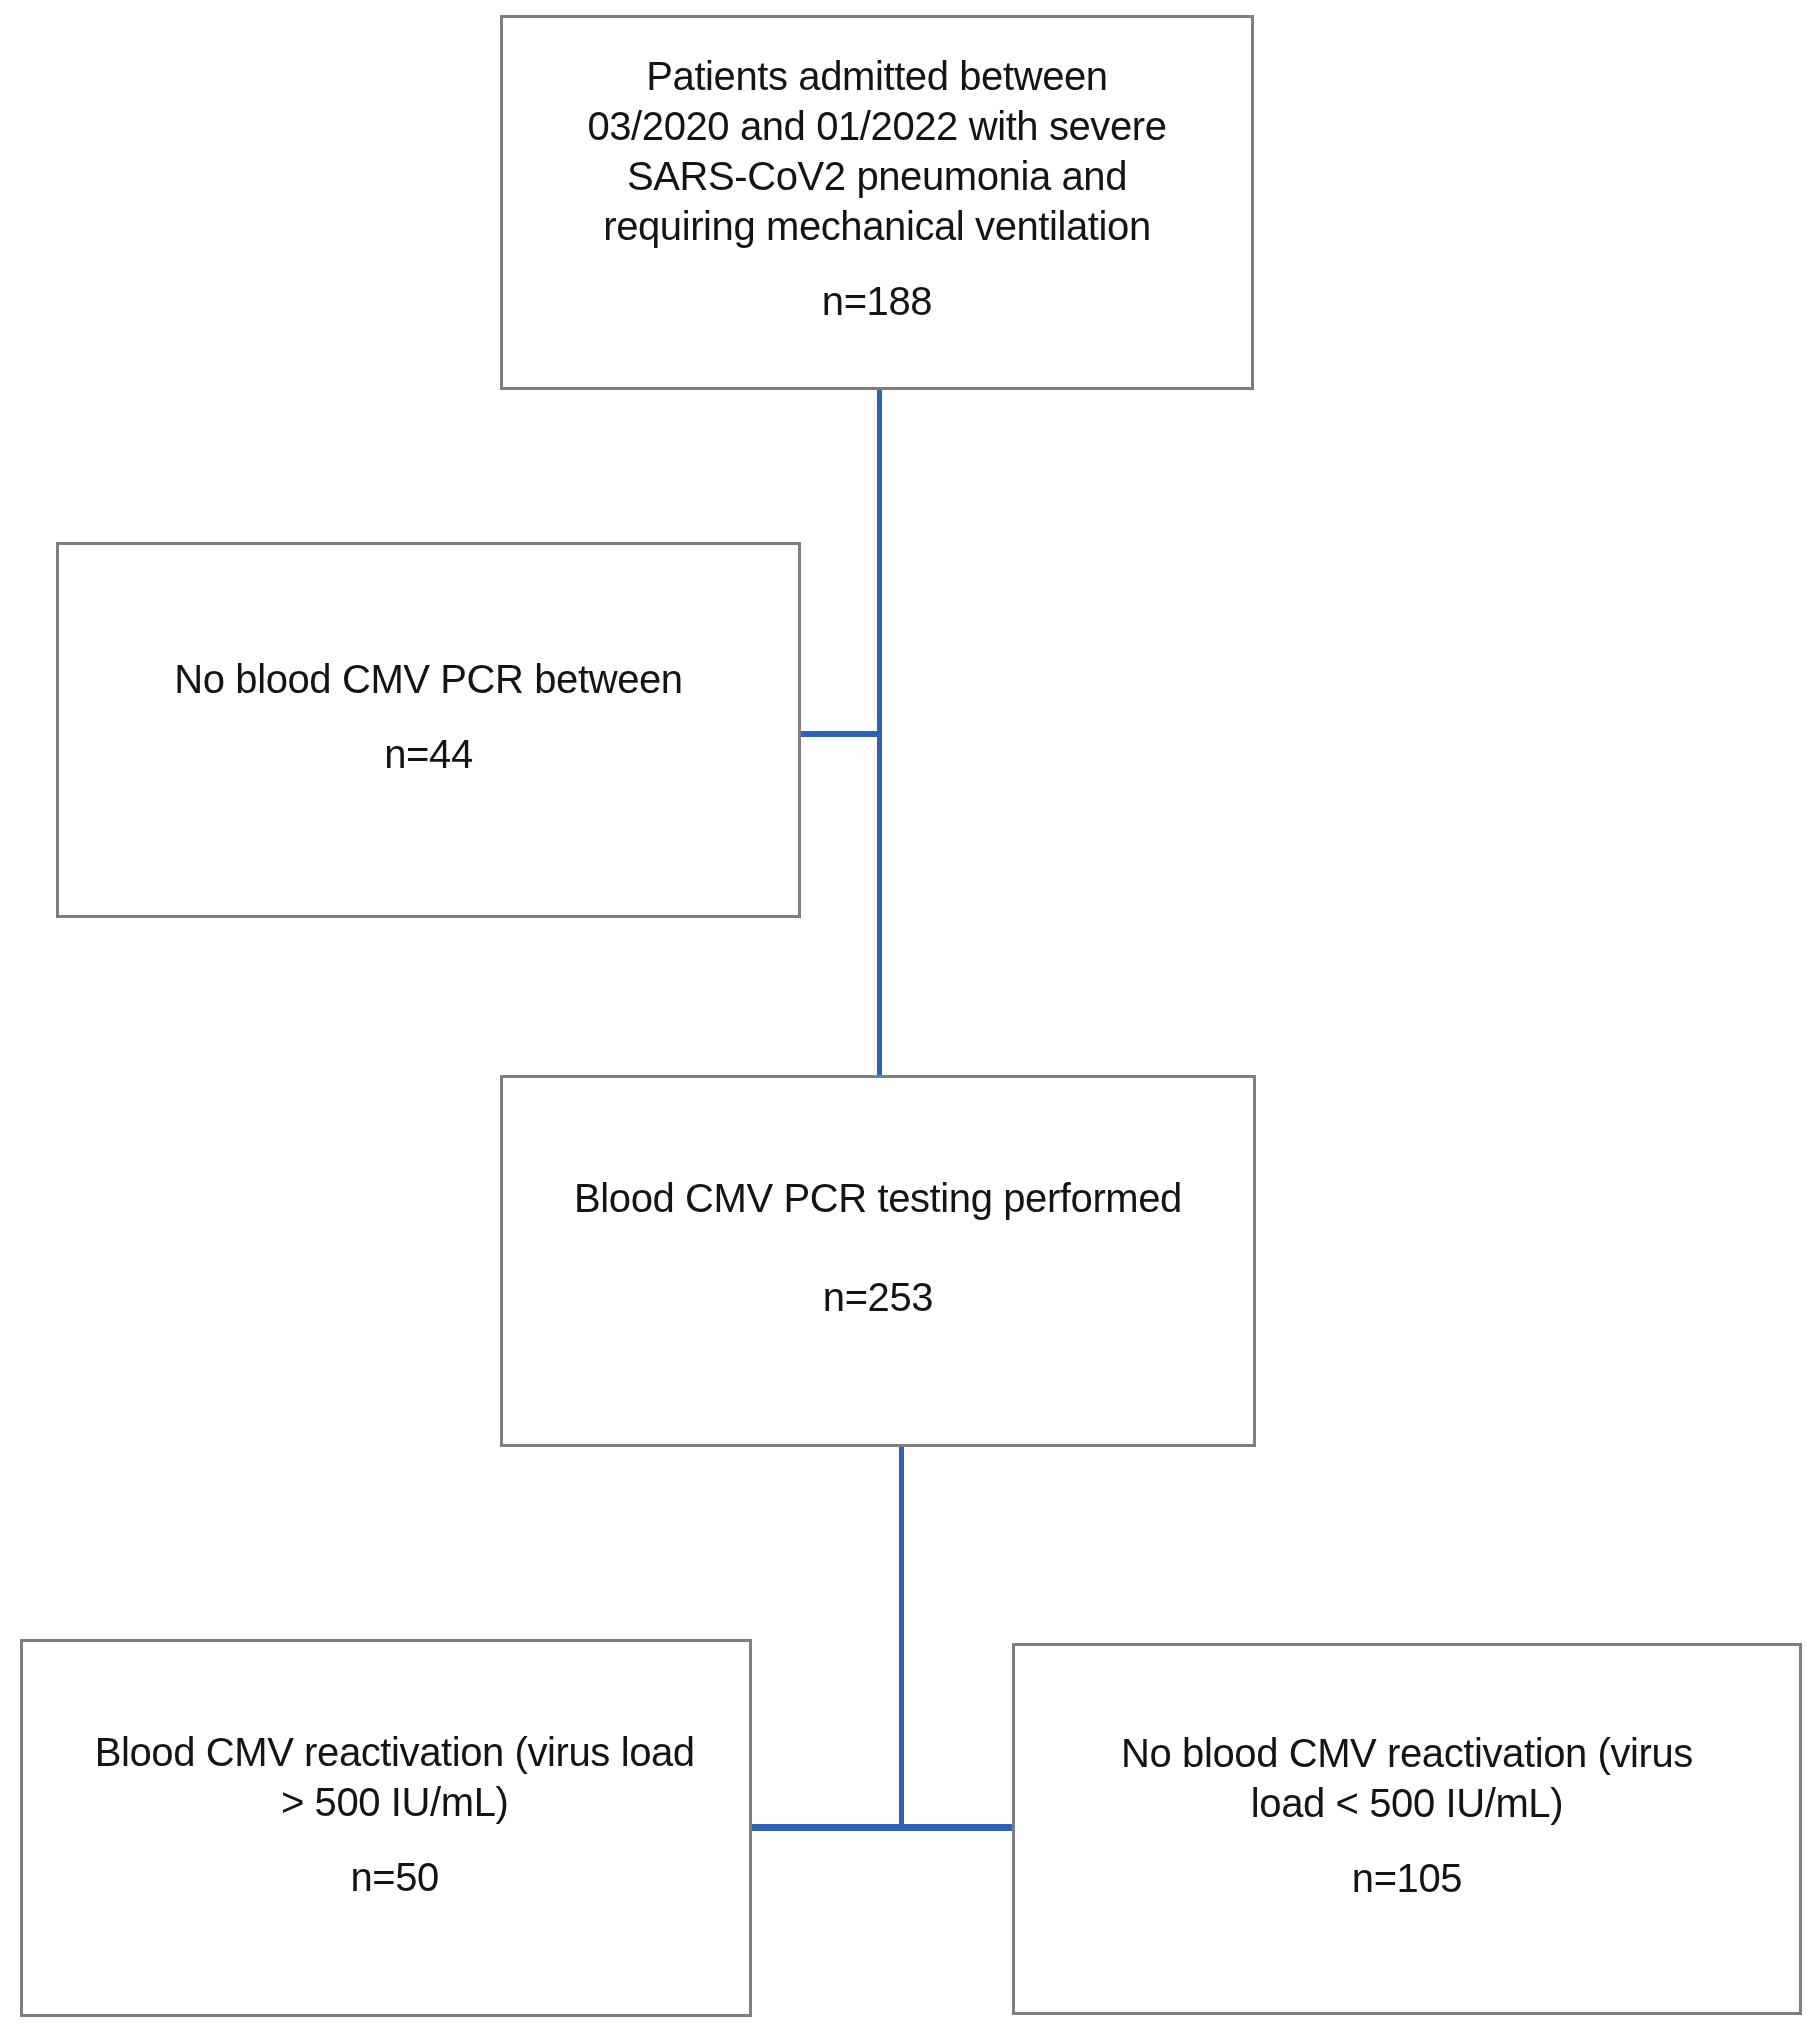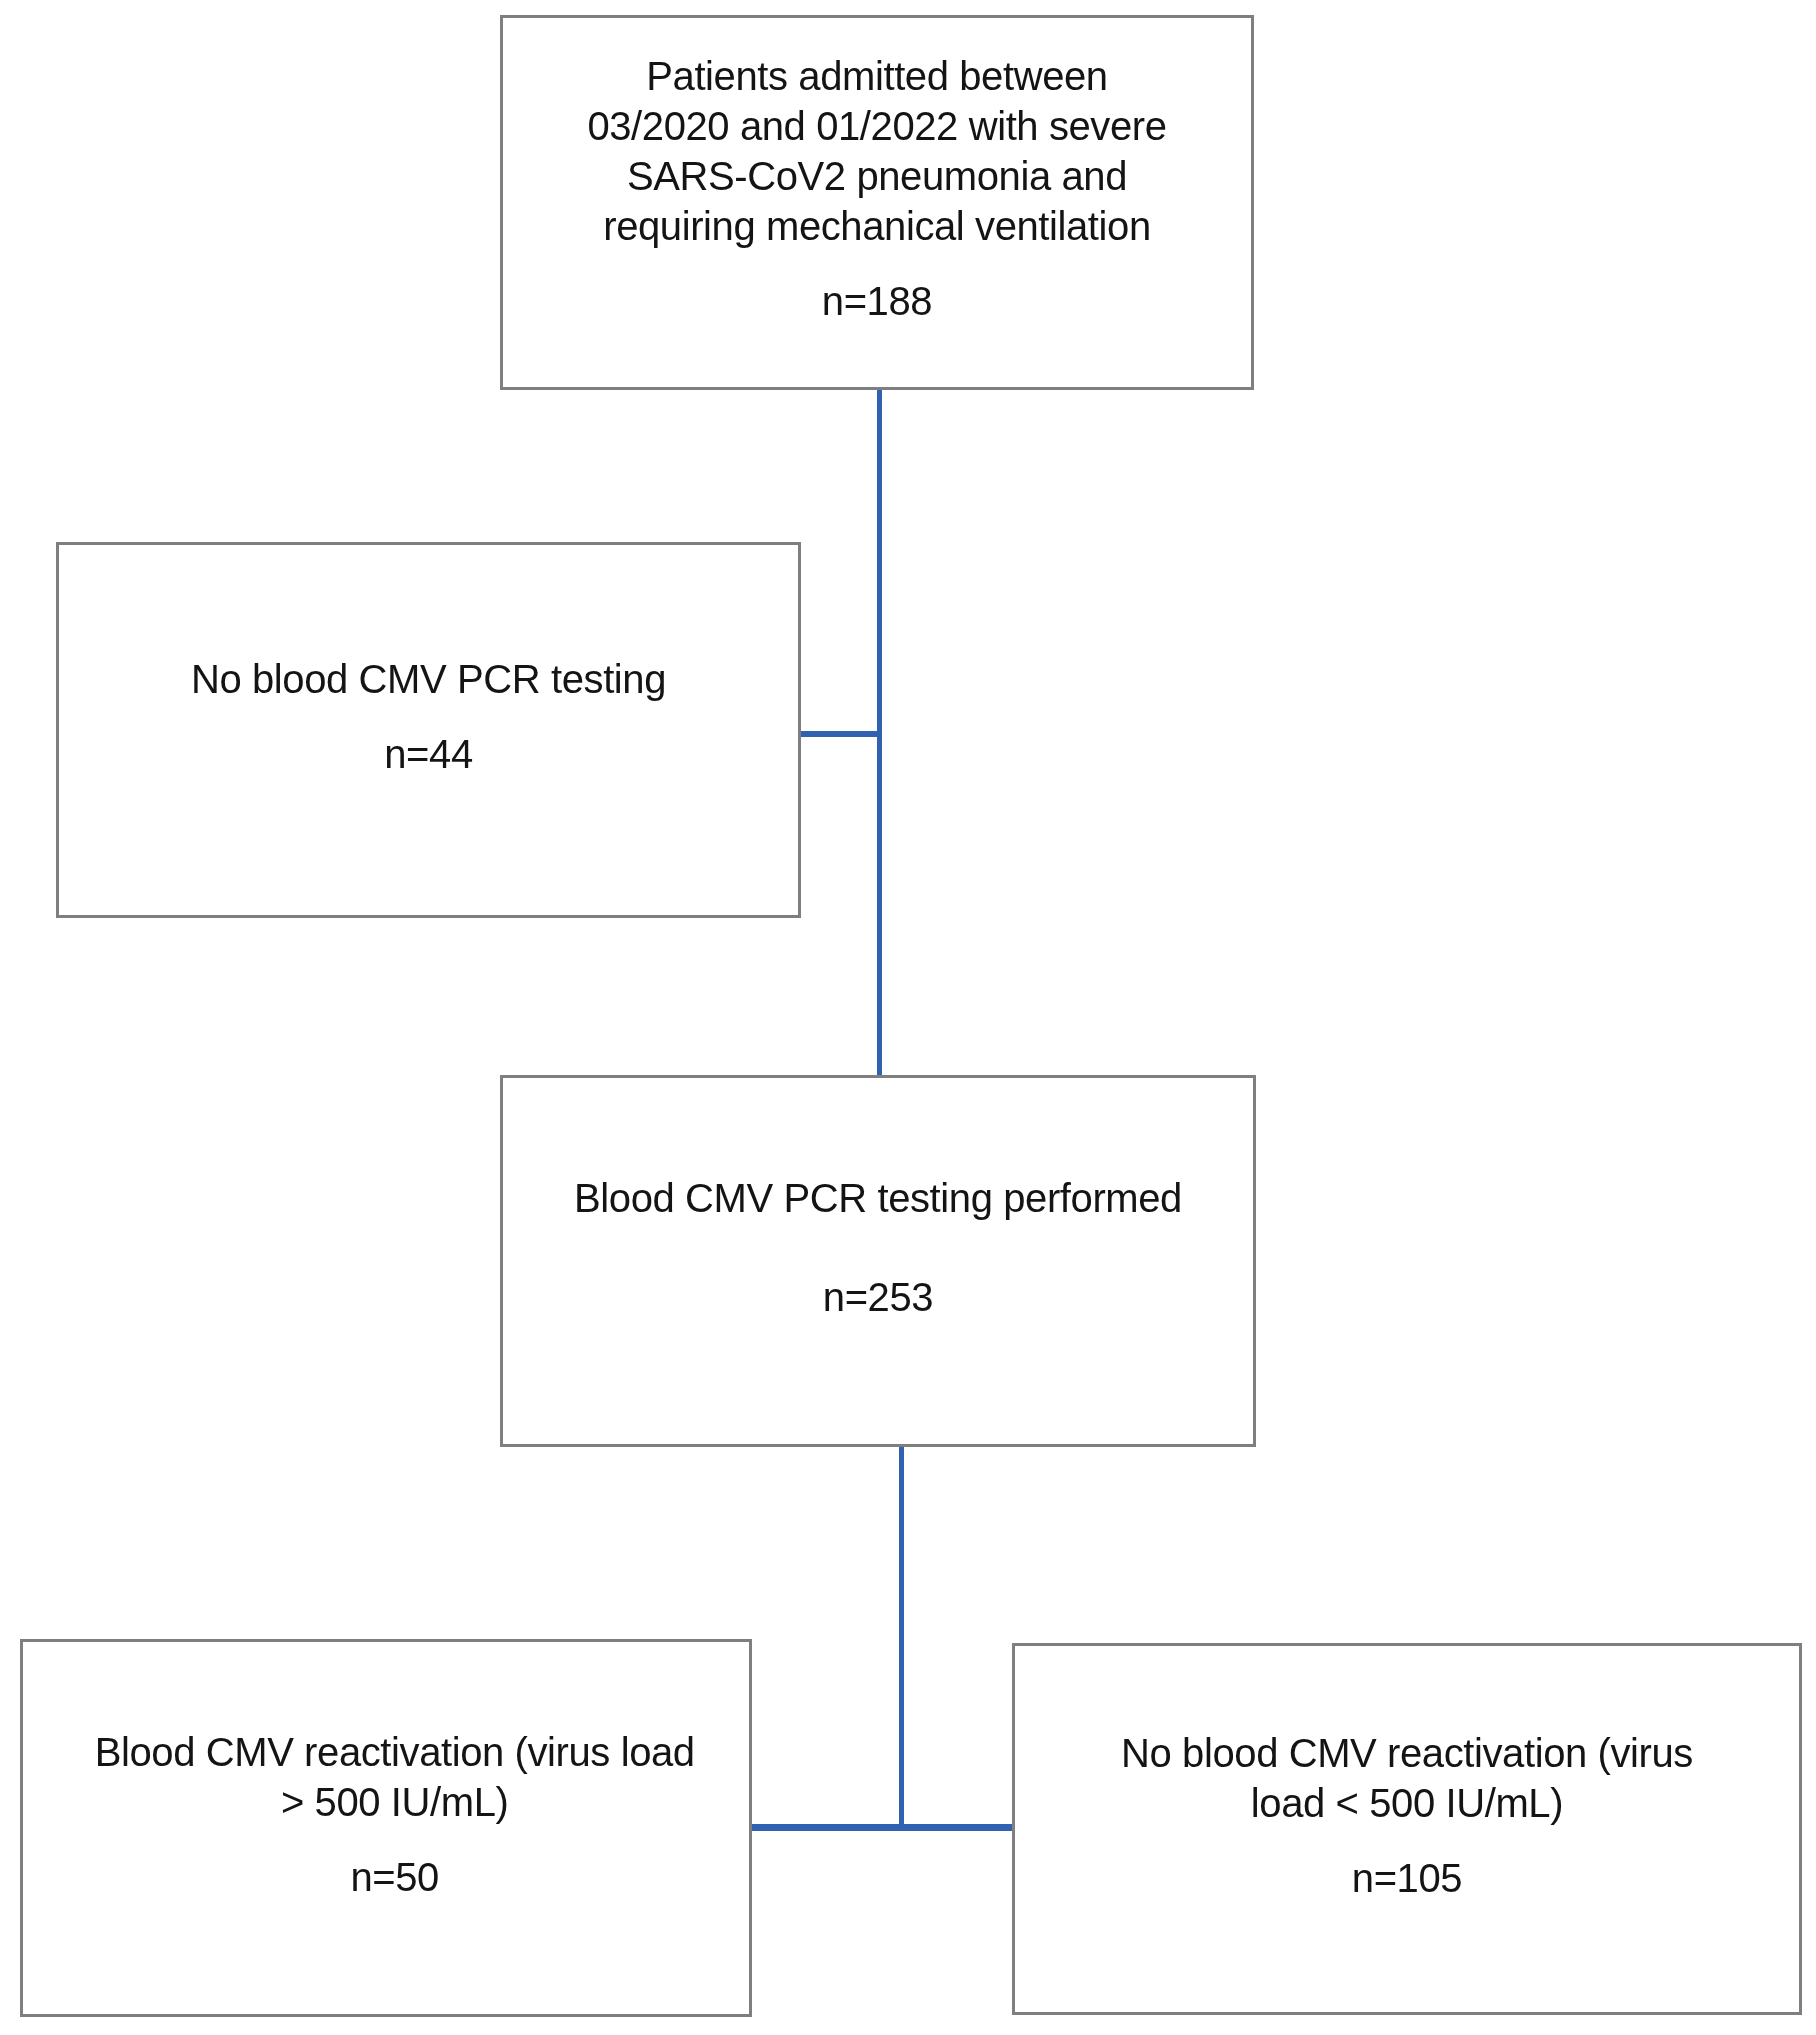--- a/index.html
+++ b/index.html
@@ -67,21 +67,21 @@
 
   <div class="box" id="box-enrollment">
     <div class="label">Patients admitted between
 03/2020 and 01/2022 with severe
 SARS-CoV2 pneumonia and
 requiring mechanical ventilation</div>
     <div class="count">n=188</div>
   </div>
 
   <div class="box" id="box-excluded">
-    <div class="label">No blood CMV PCR testing</div>
+    <div class="label">No blood CMV PCR between</div>
     <div class="count">n=44</div>
   </div>
 
   <div class="box" id="box-tested">
     <div class="label">Blood CMV PCR testing performed</div>
     <div class="count">n=253</div>
   </div>
 
   <div class="box" id="box-reactivation">
     <div class="label">Blood CMV reactivation (virus load

